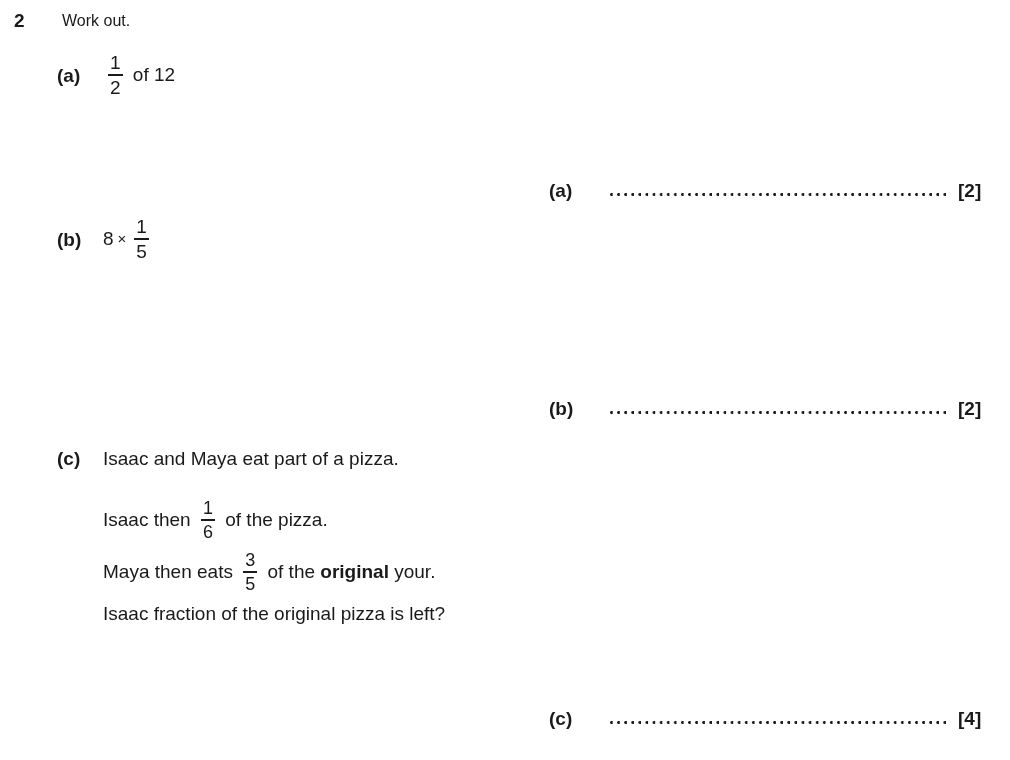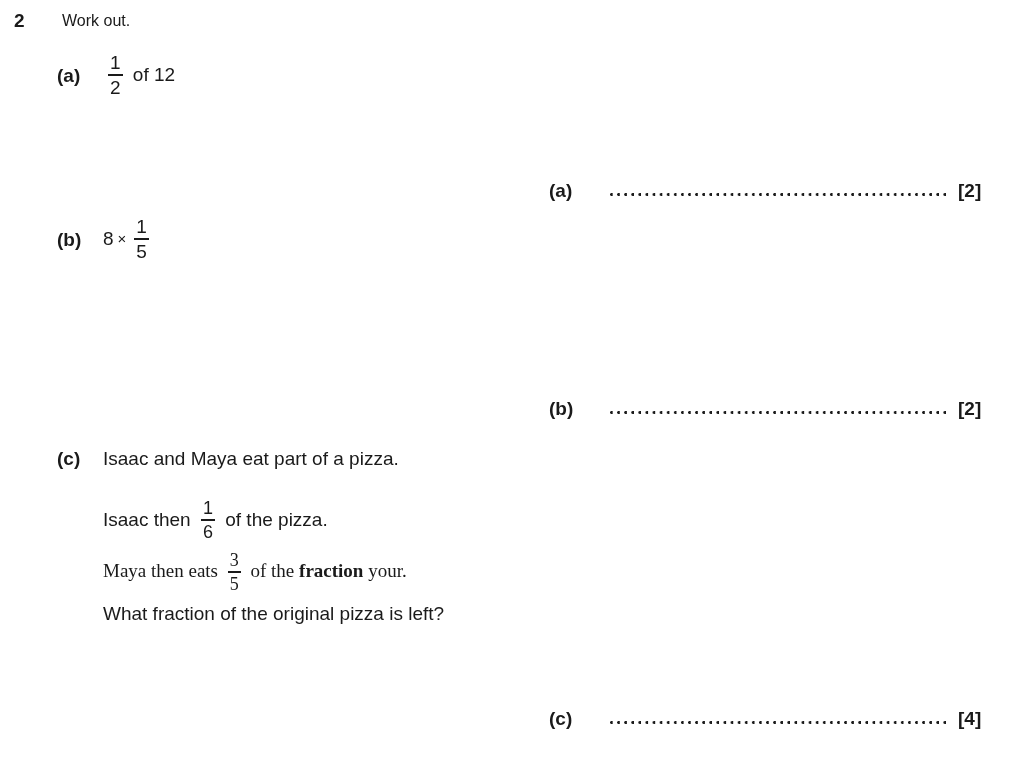--- a/index.html
+++ b/index.html
@@ -191,33 +191,33 @@
   <div class="abs mathline" style="left:103px; top:499px;">
     <span>Isaac then</span>
     <span class="frac sm">
       <span class="num">1</span>
       <span class="bar"></span>
       <span class="den">6</span>
     </span>
     <span>of the pizza.</span>
   </div>
 
-  <div class="abs mathline" style="left:103px; top:551px;font-family:Liberation Serif, serif;">
+  <div class="abs mathline" style="left:103px; top:551px;">
     <span>Maya then eats</span>
     <span class="frac sm">
       <span class="num">3</span>
       <span class="bar"></span>
       <span class="den">5</span>
     </span>
     <span>of the</span>
-    <b class="strong">fraction</b>
+    <b class="strong">original</b>
     <span>your.</span>
   </div>
 
-  <div class="abs bodytext" style="left:103px; top:603px;">What fraction of the original pizza is left?</div>
+  <div class="abs bodytext" style="left:103px; top:603px;">Isaac fraction of the original pizza is left?</div>
 
   <div class="answer-row" style="top:706px;">
     <span class="alabel">(c)</span>
     <span class="dotline"></span>
     <span class="marks">[4]</span>
   </div>
 
 </div>
 
 </body></html>

